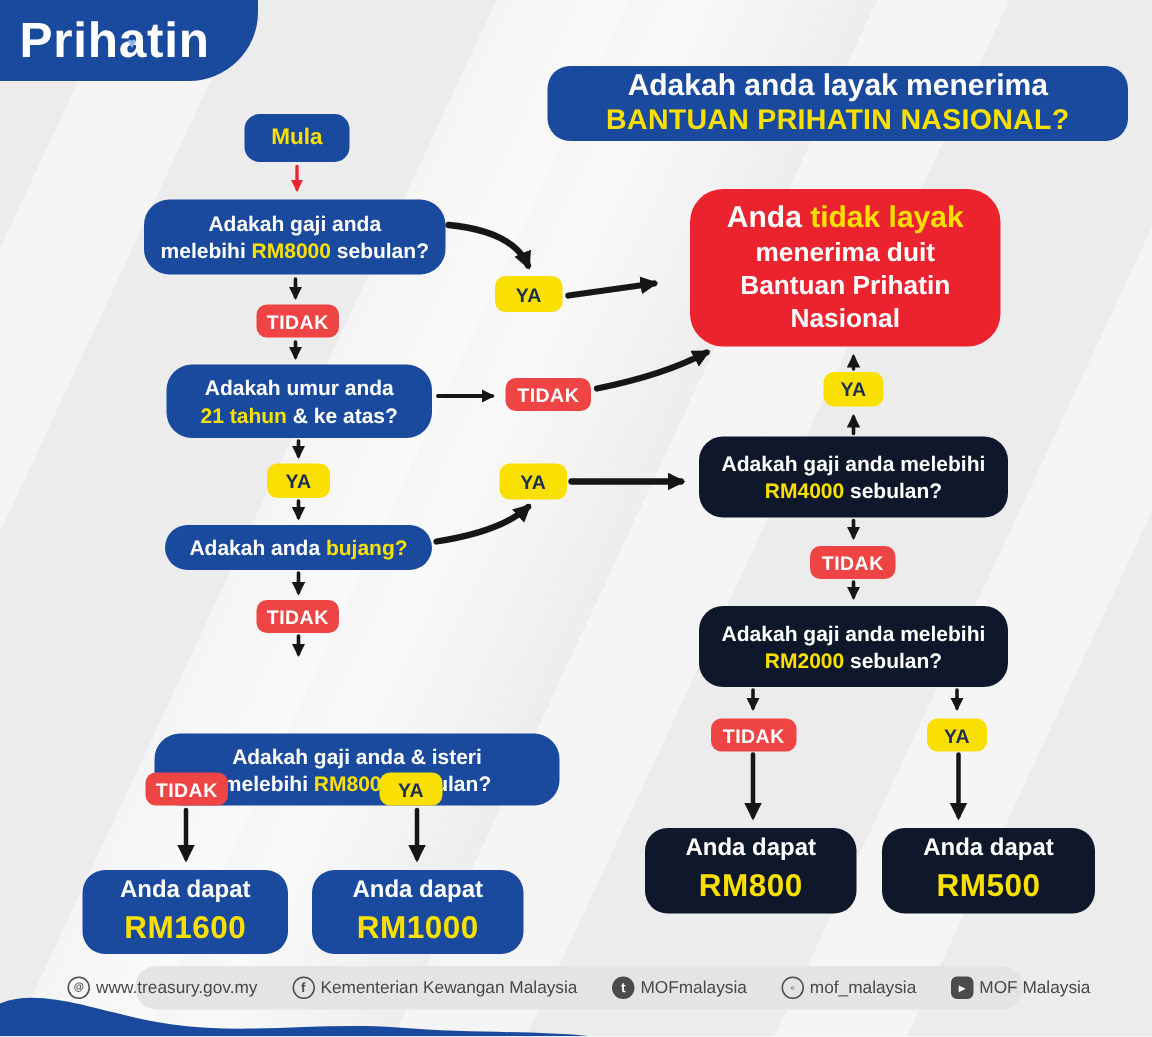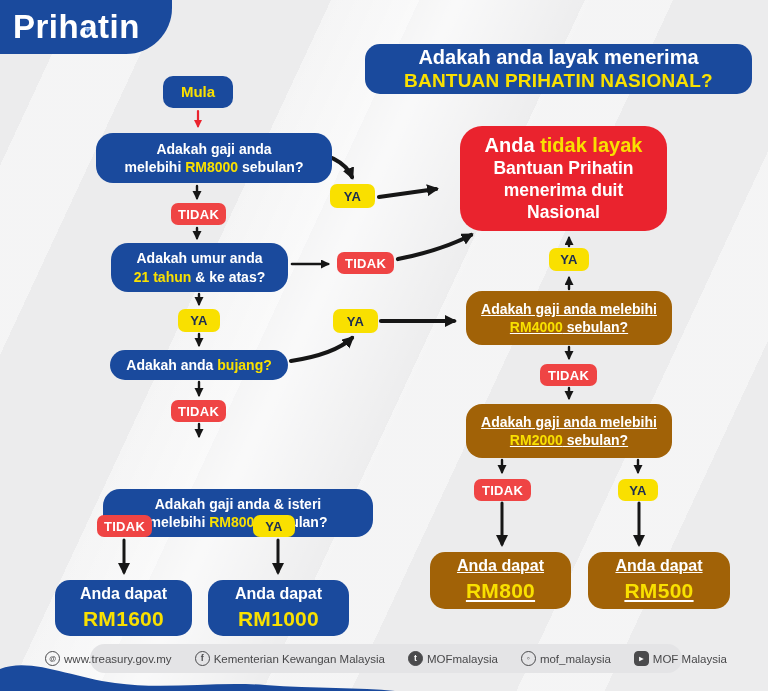--- a/index.html
+++ b/index.html
@@ -27,21 +27,21 @@
     background:#1a4a9d;border-radius:15px;display:flex;flex-direction:column;
     align-items:center;justify-content:center;text-align:center;line-height:1.18;
   }
   .title-box .t1{color:#fff;font-size:20px;font-weight:bold;}
   .title-box .t2{color:#f9e000;font-size:19px;font-weight:bold;letter-spacing:.2px;}
   .box{
     position:absolute;display:flex;flex-direction:column;align-items:center;justify-content:center;
     text-align:center;font-weight:bold;line-height:1.3;box-sizing:border-box;
   }
   .blue{background:#1a4a9d;color:#fff;}
-  .green{background:#a16207;color:#fff;text-decoration:underline;}
+  .green{background:#0f172a;color:#fff;}
   .redbig{background:#ea232e;color:#fff;align-items:center;}
   .hl{color:#f9e000;}
   .q{font-size:14px;border-radius:17px;padding:2px 4px;}
   .badge{
     position:absolute;display:flex;align-items:center;justify-content:center;
     font-weight:bold;font-size:13px;border-radius:7px;letter-spacing:.3px;
   }
   .b-ya{background:#f9e000;color:#1c2d52;}
   .b-tidak{background:#ef4444;color:#fff;}
   .result .r1{font-size:16px;}
@@ -126,21 +126,21 @@
       <path d="M638,460 V472" stroke-width="2.4" marker-end="url(#mkb)"></path>
       <path d="M502,503 V544" stroke-width="3" marker-end="url(#mkB)"></path>
       <path d="M639,503 V544" stroke-width="3" marker-end="url(#mkB)"></path>
     </g>
   </svg>
 
   <div class="box blue" style="left:163px;top:76px;width:70px;height:32px;border-radius:10px;font-size:15px;">
     <span class="hl">Mula</span>
   </div>
 
-  <div class="box blue q" style="left:96px;top:133px;width:236px;height:50px;">
+  <div class="box blue q" style="left:96px;top:133px;width:201px;height:50px;">
     <span>Adakah gaji anda</span>
     <span><span>melebihi </span><span class="hl">RM8000</span><span> sebulan?</span></span>
   </div>
   <div class="badge b-tidak" style="left:171px;top:203px;width:55px;height:22px;">TIDAK</div>
 
   <div class="box blue q" style="left:111px;top:243px;width:177px;height:49px;">
     <span>Adakah umur anda</span>
     <span><span class="hl">21 tahun</span><span> &amp; ke atas?</span></span>
   </div>
   <div class="badge b-ya" style="left:178px;top:309px;width:42px;height:23px;">YA</div>
@@ -165,22 +165,22 @@
     <span class="r1">Anda dapat</span>
     <span class="r2 hl">RM1000</span>
   </div>
 
   <div class="badge b-ya" style="left:330px;top:184px;width:45px;height:24px;">YA</div>
   <div class="badge b-tidak" style="left:337px;top:252px;width:57px;height:22px;">TIDAK</div>
   <div class="badge b-ya" style="left:333px;top:309px;width:45px;height:24px;">YA</div>
 
   <div class="box redbig" style="left:460px;top:126px;width:207px;height:105px;border-radius:22px;font-size:17.5px;line-height:1.25;">
     <span style="font-size:20px;"><span>Anda </span><span class="hl">tidak layak</span></span>
+    <span>menerima duit</span>
     <span>Bantuan Prihatin</span>
-    <span>menerima duit</span>
     <span>Nasional</span>
   </div>
   <div class="badge b-ya" style="left:549px;top:248px;width:40px;height:23px;">YA</div>
 
   <div class="box green q" style="left:466px;top:291px;width:206px;height:54px;border-radius:16px;">
     <span>Adakah gaji anda melebihi</span>
     <span><span class="hl">RM4000</span><span> sebulan?</span></span>
   </div>
   <div class="badge b-tidak" style="left:540px;top:364px;width:57px;height:22px;">TIDAK</div>
 

